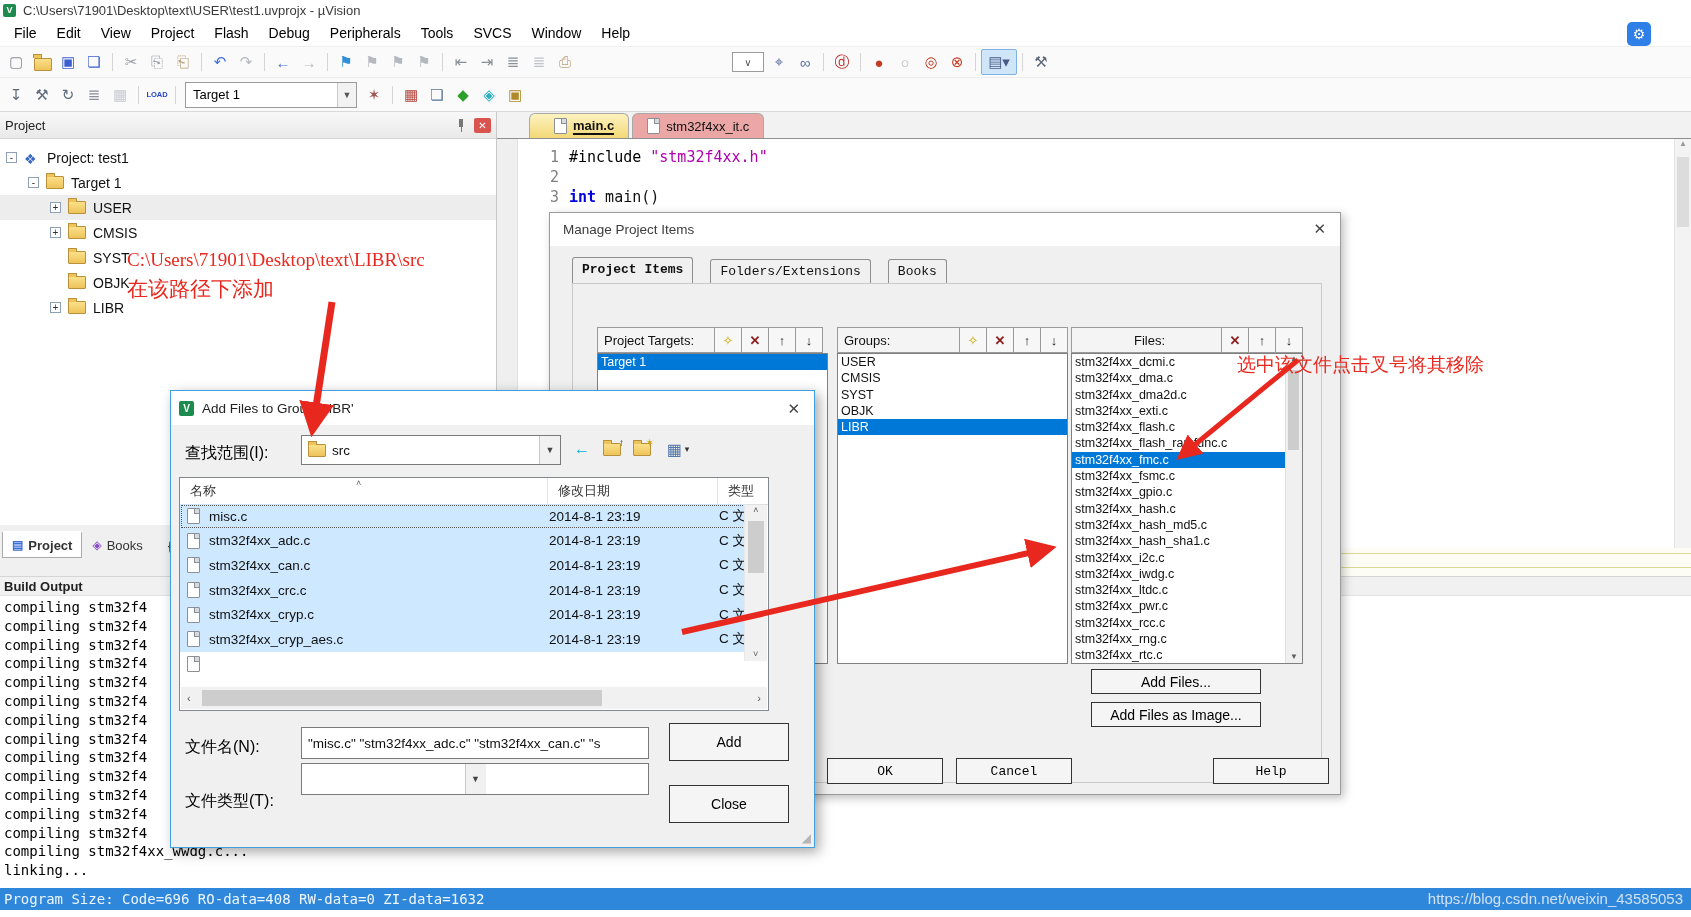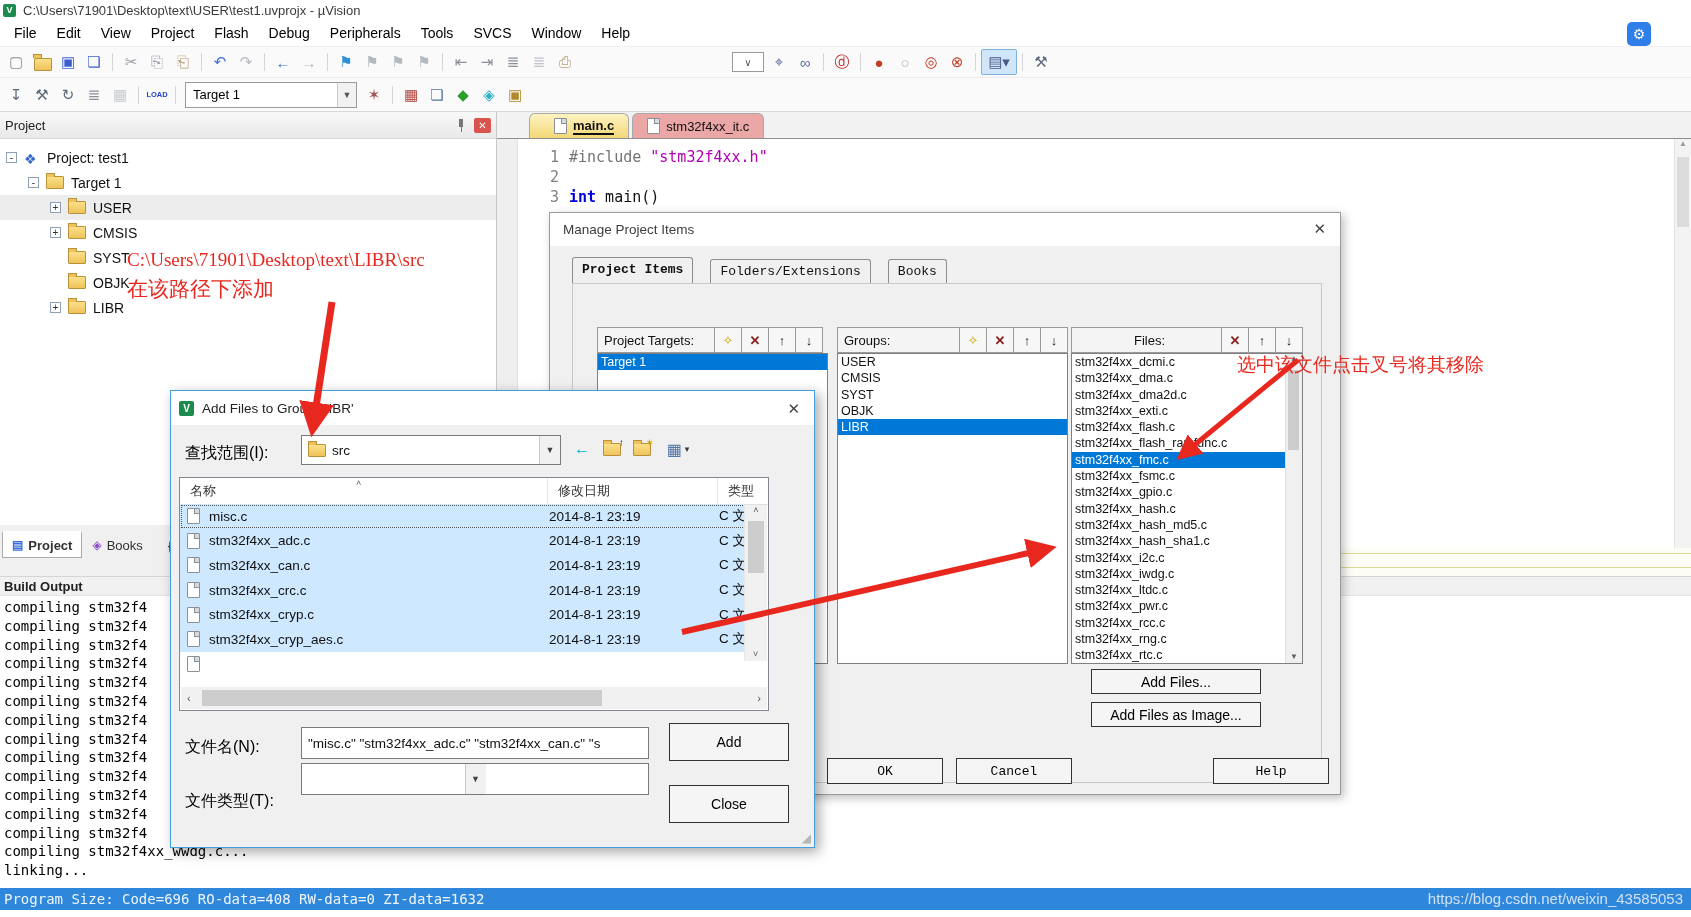--- a/index.html
+++ b/index.html
@@ -84,21 +84,21 @@
   .editor{left:497px;top:112px;width:1194px;height:436px;}
   .ed-tabbar{position:absolute;left:0;top:0;width:100%;height:27px;background:#f2f2f2;border-bottom:1px solid #8f8f8f;display:flex;align-items:flex-end;padding-left:32px;box-sizing:border-box;}
   .etab{display:inline-flex;align-items:center;gap:6px;height:24px;padding:0 14px;font-size:13px;border:1px solid #a9a9a9;border-bottom:none;border-radius:6px 6px 0 0;margin-right:3px;background:#e8e8e8;}
   .etab.sel{background:linear-gradient(#fdf3c0,#f3d878);padding-left:24px;}
   .etab.sel .tab-label{border-bottom:2px solid #111;font-weight:bold;}
   .etab.pink{background:#eba6a6;}
   .ed-body{position:absolute;left:0;top:27px;width:100%;height:409px;background:#fff;}
   .ed-gutter{position:absolute;left:0;top:0;width:20px;height:100%;background:#efefef;border-right:1px solid #e2e2e2;}
   .code-line{position:absolute;left:0;font-family:"DejaVu Sans Mono",monospace;font-size:15px;white-space:pre;display:flex;}
   .lnum{display:inline-block;width:62px;text-align:right;color:#808080;padding-right:10px;}
-  .kw{color:#0000dd;font-weight:bold;} .dir{color:#737373;} .str{color:#b000b0;}
+  .kw{color:#0000dd;font-weight:bold;} .dir{color:#000000;} .str{color:#b000b0;}
   .ed-scroll{position:absolute;right:0;top:27px;width:16px;height:409px;background:#f3f3f3;border-left:1px solid #e3e3e3;font-size:8px;color:#999;text-align:center;}
   .ed-scroll .thumb{position:absolute;left:2px;top:18px;width:12px;height:70px;background:#dcdcdc;}
 
   
   .win-btn{position:absolute;background:#f5f5f5;border:1px solid #333;display:flex;align-items:center;justify-content:center;font-size:14px;color:#000;box-sizing:border-box;}
   .dlg-x{position:absolute;top:7px;font-size:15px;color:#444;}
 
   
   .manage{left:549px;top:212px;width:792px;height:583px;background:#f0f0f0;border:1px solid #9b9b9b;box-shadow:3px 3px 9px rgba(0,0,0,.25);z-index:10;box-sizing:border-box;}
   .md-title{position:absolute;left:0;top:0;width:100%;height:33px;background:#fff;display:flex;align-items:center;padding-left:13px;box-sizing:border-box;font-size:13.5px;color:#3c3c3c;}

